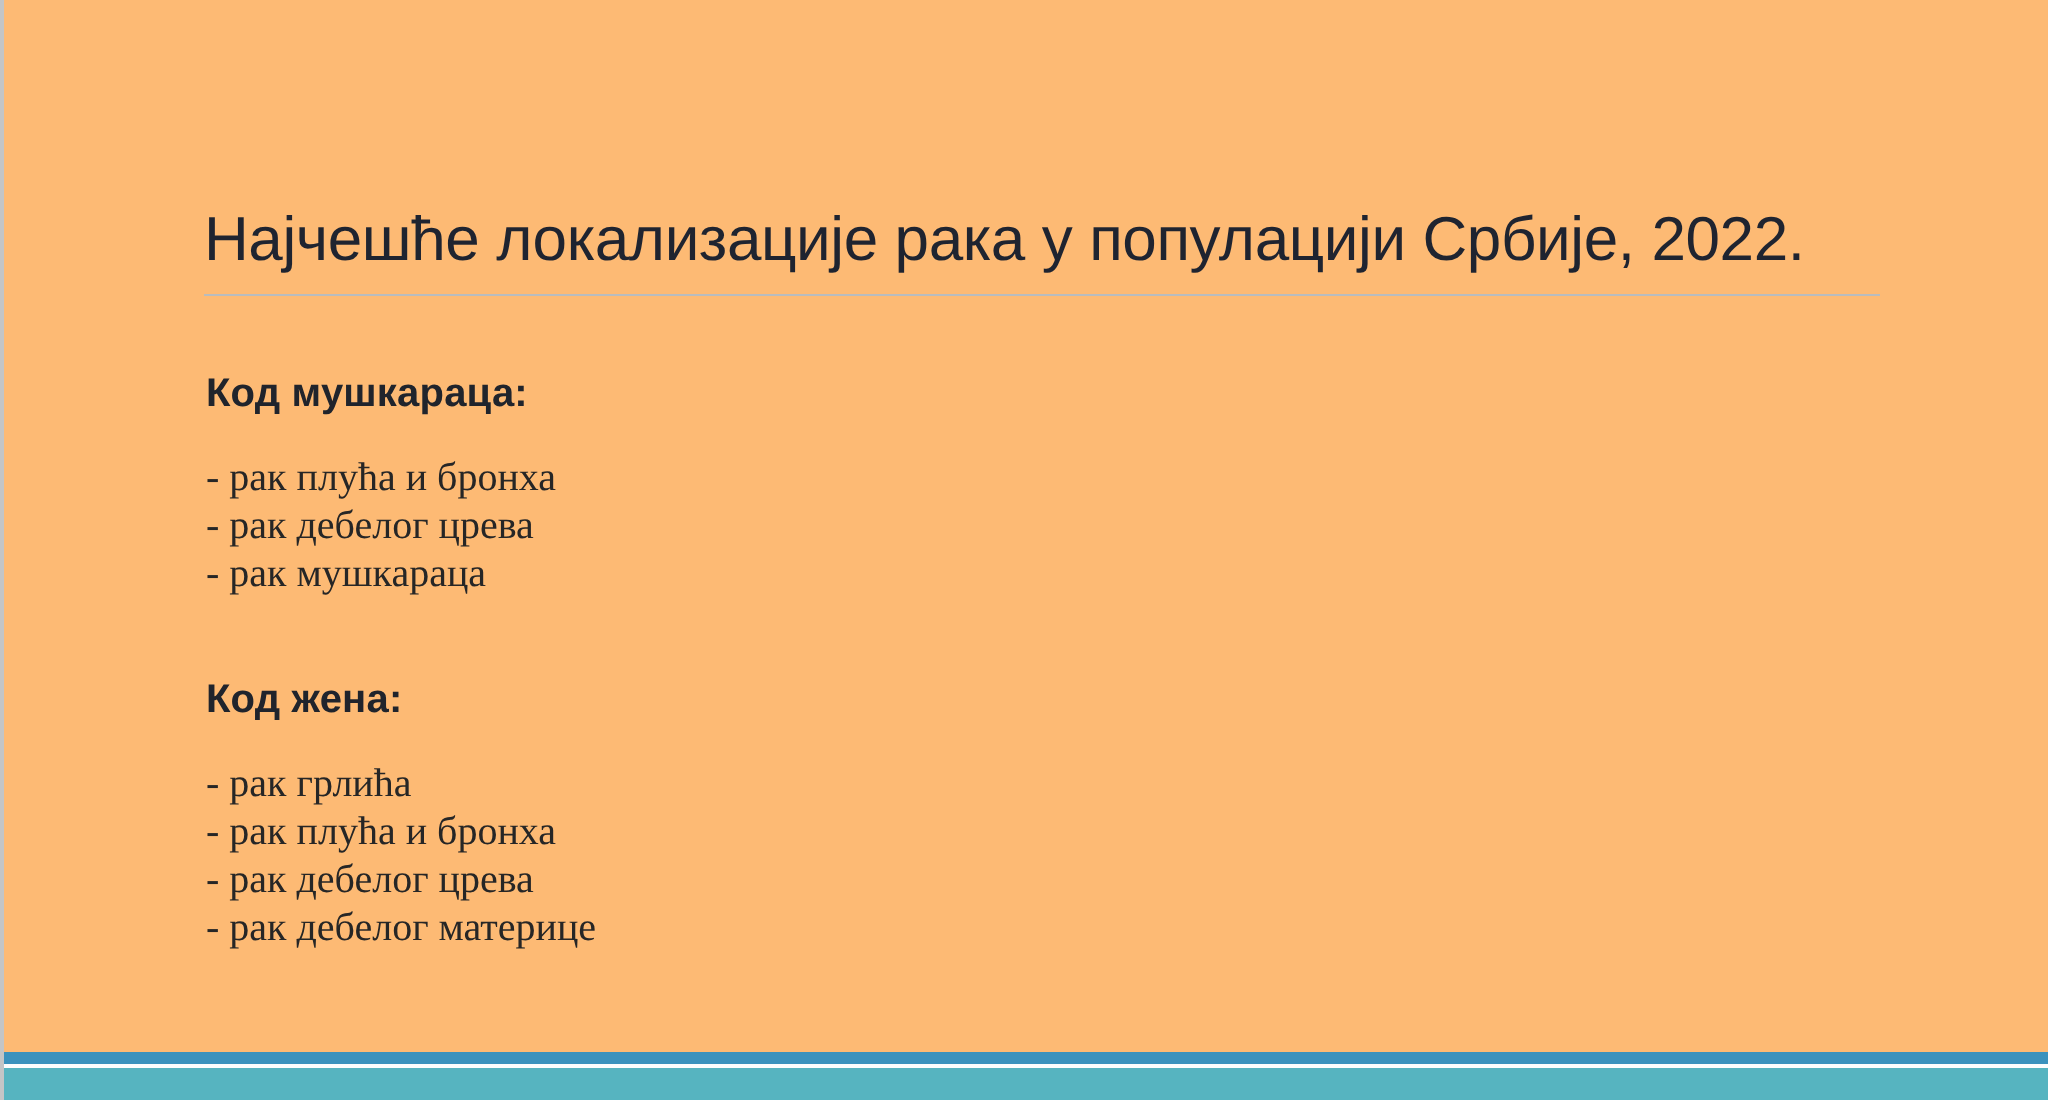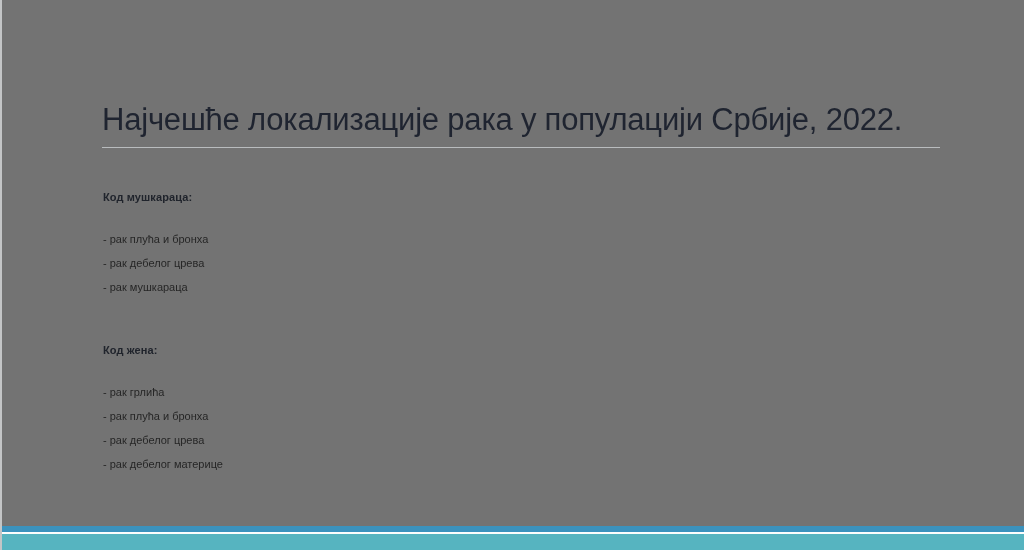--- a/index.html
+++ b/index.html
@@ -11,21 +11,21 @@
     height: 550px;
     background: #fcfdfd;
     font-family: "Liberation Sans", sans-serif;
     overflow: hidden;
     position: relative;
   }
 
   .slide {
     position: absolute;
     inset: 0;
-    background: #737373;
+    background: #fdba74;
     border-left: 2px solid #c3c5c6;
     box-sizing: border-box;
   }
 
   .slide-title {
     position: absolute;
     left: 100px;
     top: 78px;
     width: 860px;
     font-size: 31px;
@@ -46,43 +46,44 @@
   }
 
   .body-block {
     position: absolute;
     left: 101px;
     top: 186px;
     width: 560px;
   }
 
   .group-heading {
-    font-size: 11px;
+    font-size: 20px;
     font-weight: 700;
     color: #20242c;
     line-height: 22px;
     margin: 0 0 20px 0;
     letter-spacing: 0.1px;
   }
 
   .item-list {
     list-style: none;
     margin: 0;
     padding: 0;
   }
 
   .item-list li {
-    font-size: 11px;
+    font-size: 20px;
     font-weight: 400;
     color: #262626;
     line-height: 23.5px;
     padding-left: 12px;
     text-indent: -12px;
     margin: 0 0 0.5px 0;
     max-width: 190px;
+    font-family: Liberation Serif, serif;
   }
 
   .group-two {
     margin-top: 39px;
   }
 
   .group-two .item-list li {
     max-width: 100%;
     line-height: 23.5px;
     margin-bottom: 0.5px;

